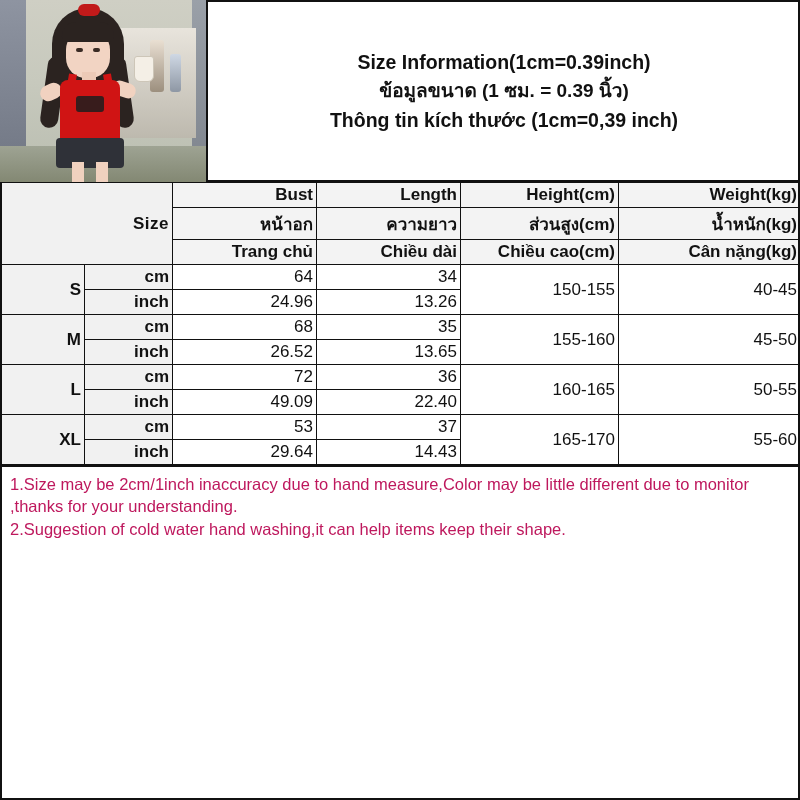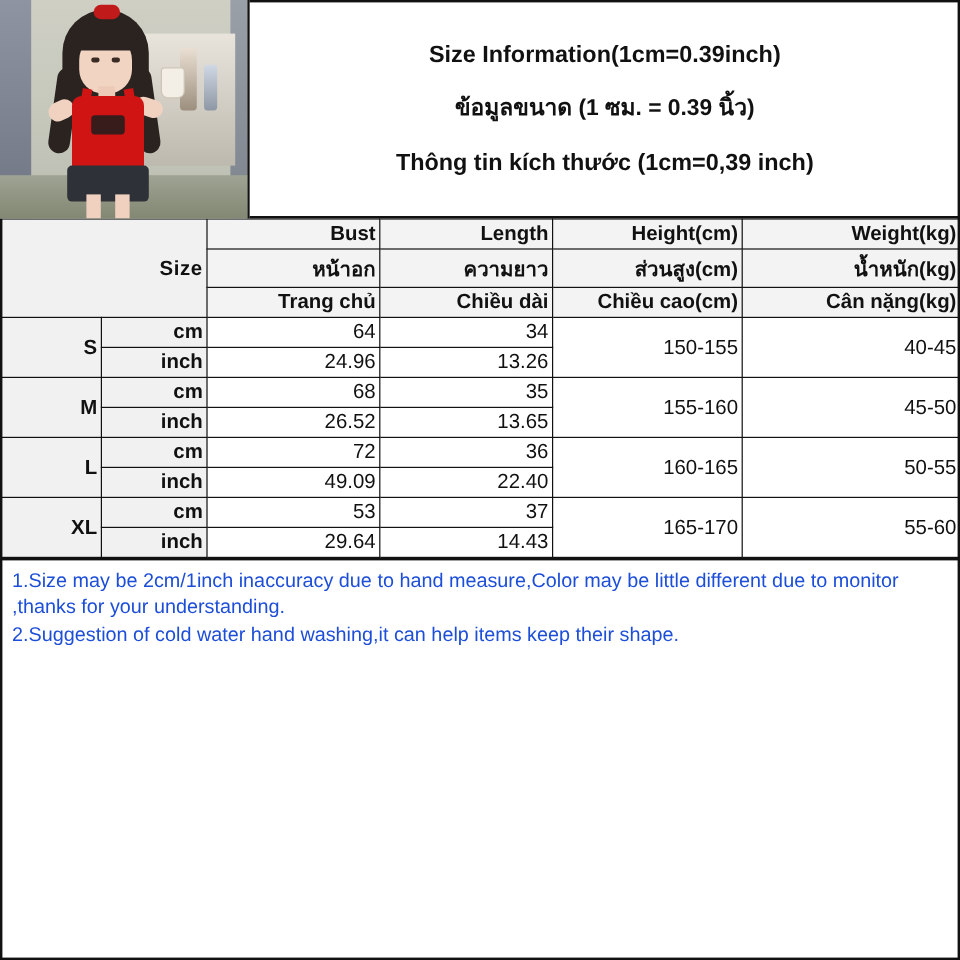--- a/index.html
+++ b/index.html
@@ -119,21 +119,21 @@
   .ph-leg-l { position: absolute; left: 72px; top: 162px; width: 12px; height: 20px; background: #f0d1bf; }
   .ph-leg-r { position: absolute; left: 96px; top: 162px; width: 12px; height: 20px; background: #f0d1bf; }
 
   .title-cell {
     flex: 1;
     height: 182px;
     display: flex;
     flex-direction: column;
     align-items: center;
     justify-content: center;
-    gap: 21px;
+    gap: 5px;
     padding: 0 8px;
   }
   .title-line {
     font-weight: bold;
     font-size: 19.5px;
     color: #111;
     white-space: nowrap;
     line-height: 1.25;
   }
   .title-line.thai { font-size: 19px; }
@@ -189,21 +189,21 @@
   }
   .attention .att-title {
     font-size: 16px;
     color: #111;
     margin-bottom: 2px;
   }
   .attention p {
     margin: 0;
     font-size: 16.5px;
     line-height: 1.35;
-    color: #1d4ed8;
+    color: #be185d;
   }
   .frame-bottom {
     position: absolute;
     left: 0; bottom: 0; width: 800px; height: 2px; background: #111;
   }
   .frame-left { position: absolute; left: 0; top: 0; width: 2px; height: 800px; background: #111; }
   .frame-right { position: absolute; right: 0; top: 0; width: 2px; height: 800px; background: #111; }
   .frame-top { position: absolute; left: 0; top: 0; width: 800px; height: 2px; background: #111; }
 </style>
 </head>

